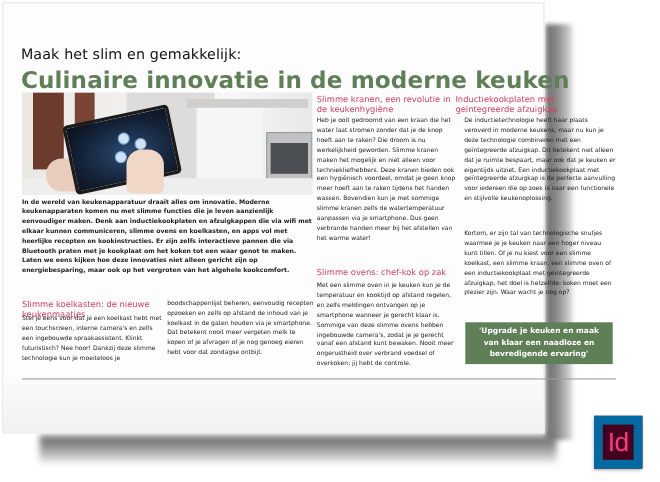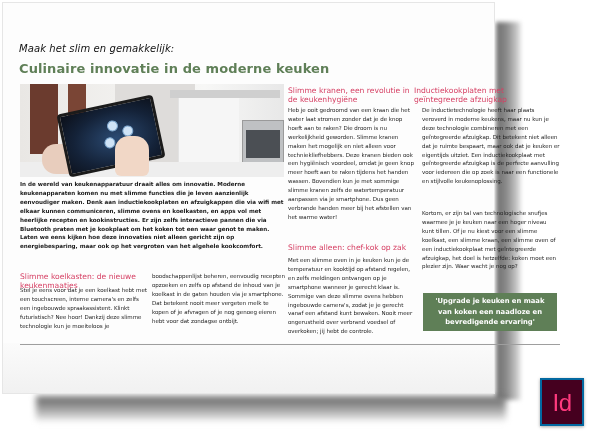--- a/index.html
+++ b/index.html
@@ -23,26 +23,26 @@
     background: #fdfdfd;
     border: 1px solid #e6e6e6;
     box-sizing: border-box;
   }
   .page-bottom-fade {
     position: absolute; left: 0; right: 0; bottom: 0; height: 50px;
     background: linear-gradient(180deg, #fbfbfb, #f1f1f1);
   }
   .title-1 {
     position: absolute; left: 19px; top: 43px;
-    font-size: 10px; font-style: italic; color: #111;
+    font-size: 13px; color: #111;
     letter-spacing: 0.1px; white-space: nowrap;
   }
   .title-2 {
     position: absolute; left: 19px; top: 61px;
-    font-size: 13px; font-weight: bold; color: #5f7f57;
+    font-size: 21px; font-weight: bold; color: #5f7f57;
     white-space: nowrap; letter-spacing: 0.1px;
   }
   .photo {
     position: absolute; left: 20px; top: 84px; width: 264px; height: 93px;
     overflow: hidden;
     background: linear-gradient(90deg, #e9e7e4 0%, #f2f1ef 40%, #f7f7f6 70%, #e8e8e8 100%);
   }
   .photo .cabinet-dark { position:absolute; left:10px; top:0; width:28px; height:70px; background:#6b3b2e; }
   .photo .cabinet-dark2 { position:absolute; left:48px; top:0; width:18px; height:60px; background:#7a4535; }
   .photo .wall { position:absolute; left:95px; top:0; width:80px; height:80px; background:#dedcda; }
@@ -83,21 +83,21 @@
     background:#5f7f57; color:#ffffff;
     font-size: 6.8px; font-weight: bold; line-height: 10.5px;
     text-align: center; display:flex; align-items:center; justify-content:center;
     padding: 0 6px; box-sizing: border-box;
   }
   .rule {
     position:absolute; left:20px; top:344px; width:540px; height:1px; background:#9e9e9e;
   }
   .id-icon {
     position:absolute; left:540px; top:378px; width:44px; height:48px;
-    background:#45001f; border:2px solid #0369a1; box-sizing:border-box;
+    background:#45001f; border:8px solid #0369a1; box-sizing:border-box;
     display:flex; align-items:center; justify-content:center;
     box-shadow: 0 1px 3px rgba(0,0,0,0.35);
   }
   .id-icon span {
     color:#ff3a7e; font-family: "Liberation Sans", sans-serif;
     font-size: 24px; letter-spacing: -0.5px; margin-top: 2px;
   }
 </style>
 </head>
 <body>
@@ -132,28 +132,28 @@
 </div>
 
 <div class="intro">In de wereld van keukenapparatuur draait alles om innovatie. Moderne keukenapparaten komen nu met slimme functies die je leven aanzienlijk eenvoudiger maken. Denk aan inductiekookplaten en afzuigkappen die via wifi met elkaar kunnen communiceren, slimme ovens en koelkasten, en apps vol met heerlijke recepten en kookinstructies. Er zijn zelfs interactieve pannen die via Bluetooth praten met je kookplaat om het koken tot een waar genot te maken. Laten we eens kijken hoe deze innovaties niet alleen gericht zijn op energiebesparing, maar ook op het vergroten van het algehele kookcomfort.</div>
 
 <div class="col-left-head h-red">Slimme koelkasten: de nieuwe keukenmaatjes</div>
 <div class="col-left-body body-text">Stel je eens voor dat je een koelkast hebt met een touchscreen, interne camera's en zelfs een ingebouwde spraakassistent. Klinkt futuristisch? Nee hoor! Dankzij deze slimme technologie kun je moeiteloos je</div>
 <div class="col-left2-body body-text">boodschappenlijst beheren, eenvoudig recepten opzoeken en zelfs op afstand de inhoud van je koelkast in de gaten houden via je smartphone. Dat betekent nooit meer vergeten melk te kopen of je afvragen of je nog genoeg eieren hebt voor dat zondagse ontbijt.</div>
 
 <div class="col-mid-head h-red">Slimme kranen, een revolutie in de keukenhygiëne</div>
 <div class="col-mid-body body-text">Heb je ooit gedroomd van een kraan die het water laat stromen zonder dat je de knop hoeft aan te raken? Die droom is nu werkelijkheid geworden. Slimme kranen maken het mogelijk en niet alleen voor techniekliefhebbers. Deze kranen bieden ook een hygiënisch voordeel, omdat je geen knop meer hoeft aan te raken tijdens het handen wassen. Bovendien kun je met sommige slimme kranen zelfs de watertemperatuur aanpassen via je smartphone. Dus geen verbrande handen meer bij het afstellen van het warme water!</div>
-<div class="col-mid-head2 h-red">Slimme alleen: chef-kok op zak</div>
+<div class="col-mid-head2 h-red">Slimme ovens: chef-kok op zak</div>
 <div class="col-mid-body2 body-text">Met een slimme oven in je keuken kun je de temperatuur en kooktijd op afstand regelen, en zelfs meldingen ontvangen op je smartphone wanneer je gerecht klaar is. Sommige van deze slimme ovens hebben ingebouwde camera's, zodat je je gerecht vanaf een afstand kunt bewaken. Nooit meer ongerustheid over verbrand voedsel of overkoken; jij hebt de controle.</div>
 
 <div class="col-right-head h-red">Inductiekookplaten met geïntegreerde afzuigkap</div>
 <div class="col-right-body body-text">De inductietechnologie heeft haar plaats veroverd in moderne keukens, maar nu kun je deze technologie combineren met een geïntegreerde afzuigkap. Dit betekent niet alleen dat je ruimte bespaart, maar ook dat je keuken er eigentijds uitziet. Een inductiekookplaat met geïntegreerde afzuigkap is de perfecte aanvulling voor iedereen die op zoek is naar een functionele en stijlvolle keukenoplossing.</div>
 <div class="col-right-body2 body-text">Kortom, er zijn tal van technologische snufjes waarmee je je keuken naar een hoger niveau kunt tillen. Of je nu kiest voor een slimme koelkast, een slimme kraan, een slimme oven of een inductiekookplaat met geïntegreerde afzuigkap, het doel is hetzelfde: koken moet een plezier zijn. Waar wacht je nog op?</div>
 
 <div class="quote-box">
-  <span>'Upgrade je keuken en maak van koken een naadloze en bevredigende ervaring'</span>
+  <span>'Upgrade je keuken en maak van klaar een naadloze en bevredigende ervaring'</span>
 </div>
 
 <div class="rule"></div>
 
 <div class="id-icon">
   <span>Id</span>
 </div>
 
 </body></html>

